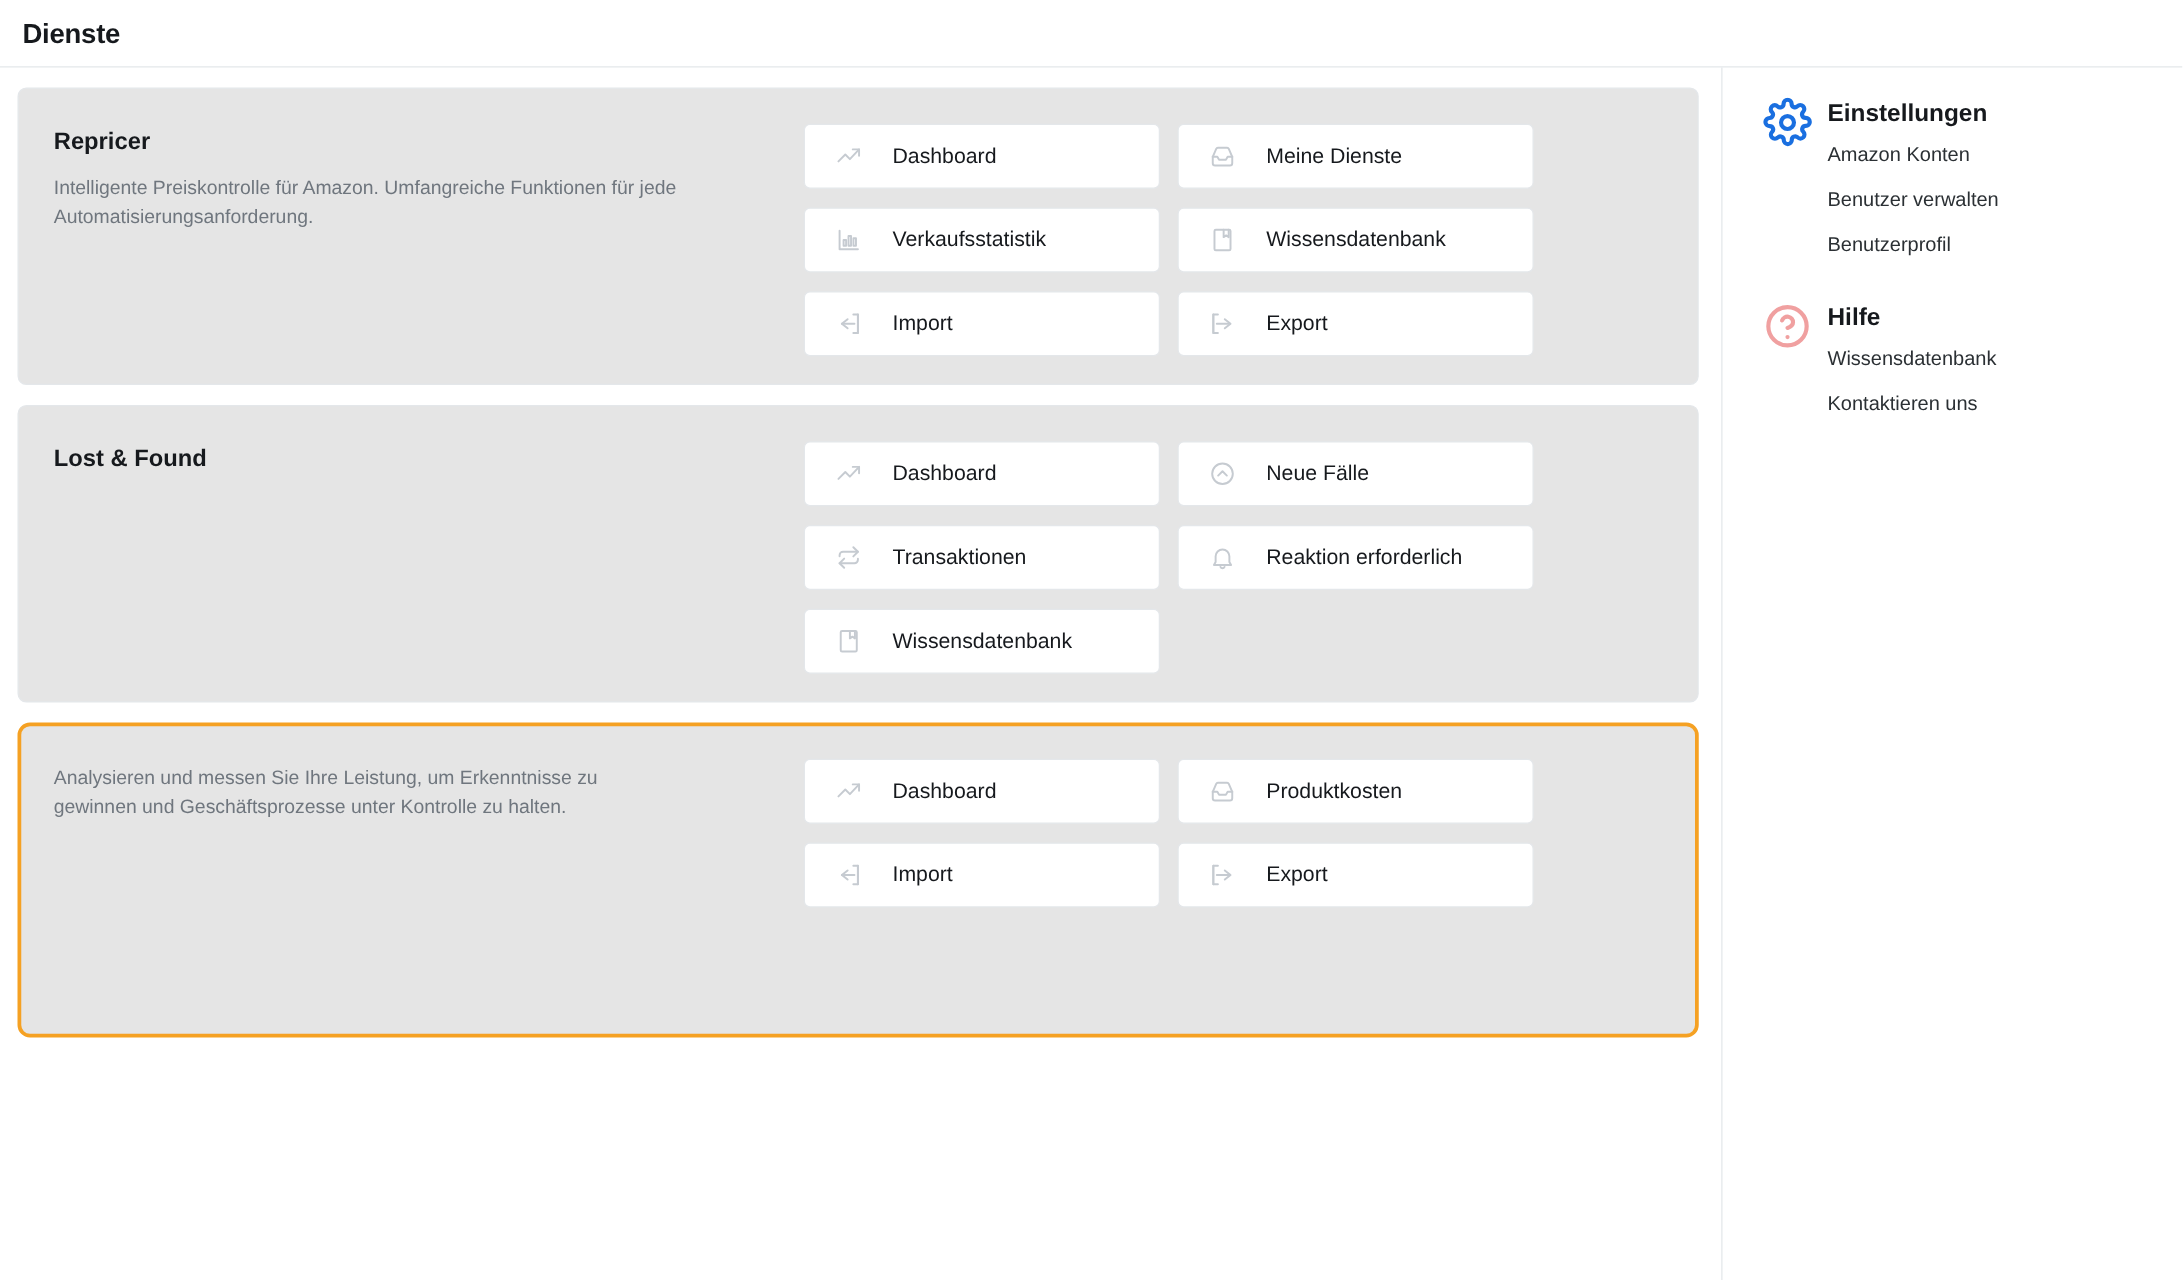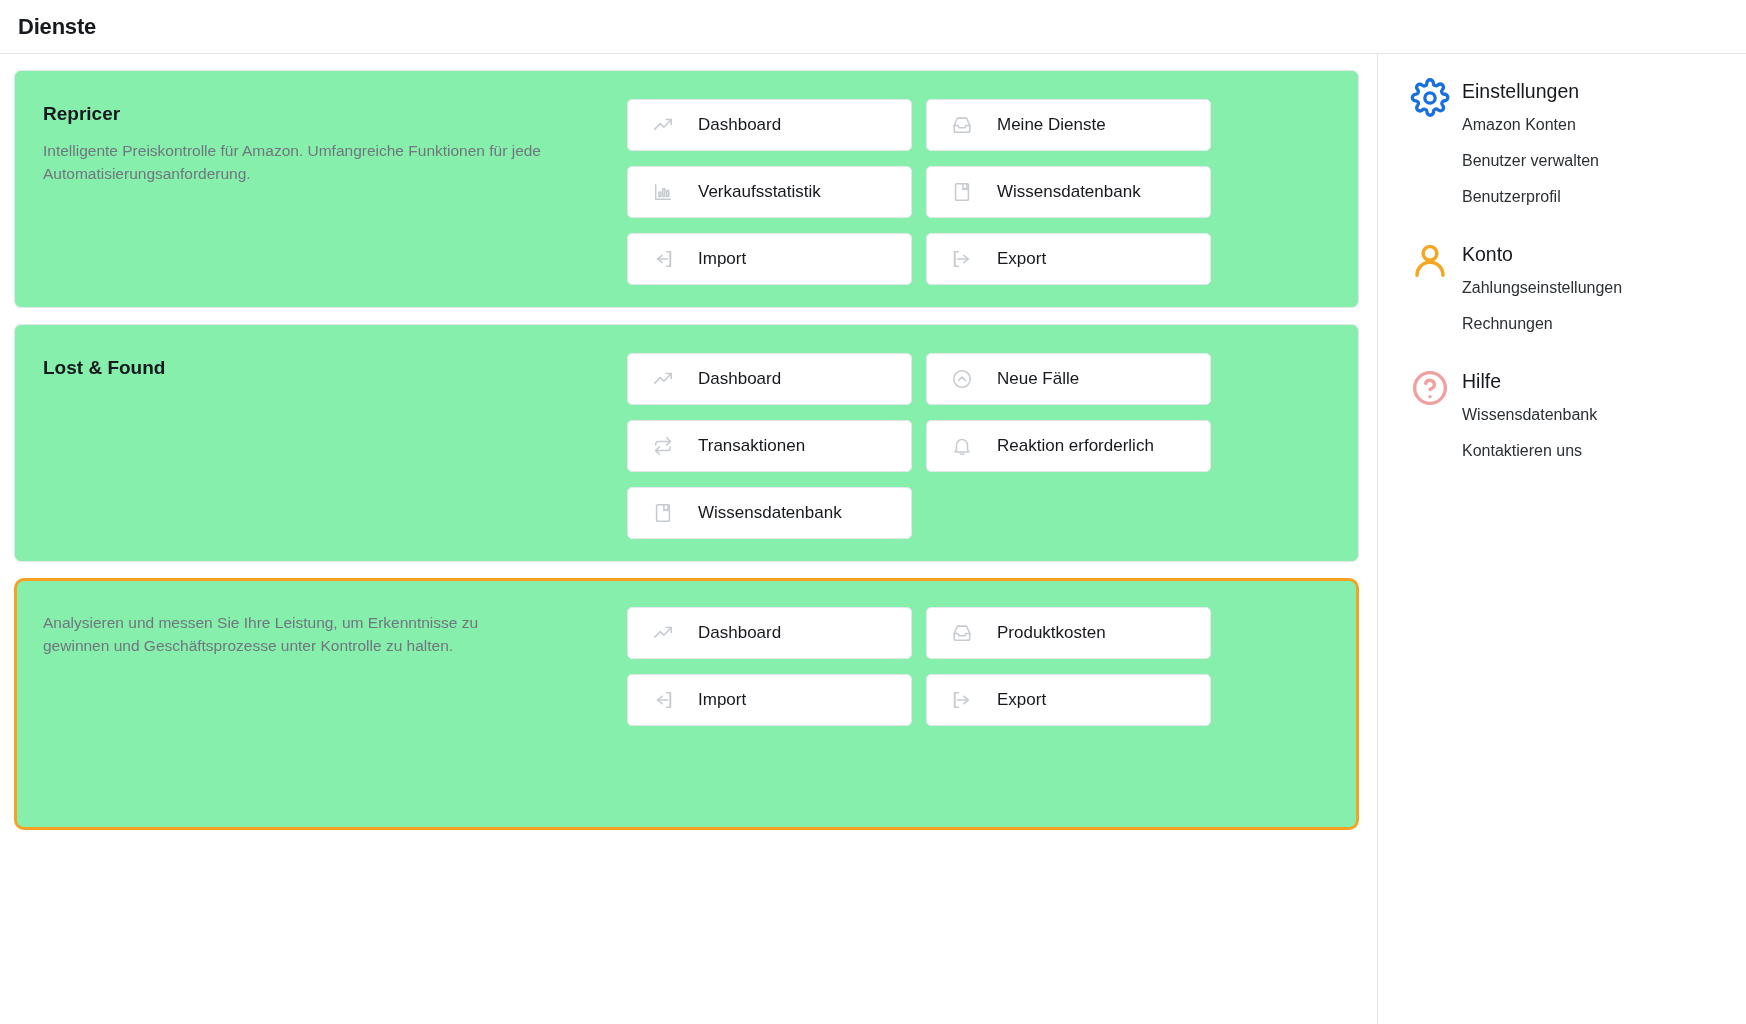--- a/index.html
+++ b/index.html
@@ -35,25 +35,26 @@
   .side-col {
     width: 367px;
     padding: 22px 0 0 0;
   }
 
   
   .card {
     position: relative;
     border: 1px solid #e4e7ea;
     border-radius: 7px;
-    background: #86efac;
+    background: #e5e5e5;
     margin-bottom: 16px;
     padding: 26px 28px 22px 28px;
     display: flex;
     min-height: 158px;
+    gap: 16px;
   }
   .card.highlight {
     border: 3px solid #f5a123;
     border-radius: 10px;
     padding: 24px 26px 20px 26px;
     min-height: 252px;
   }
   .card-info { width: 566px; padding-top: 6px; padding-left: 0; }
   .card-title {
     font-size: 19px; font-weight: bold; color: #16191d; margin-bottom: 14px;
@@ -102,21 +103,21 @@
   .side-group { margin-bottom: 34px; display: flex; padding-left: 30px; }
   .side-ico {
     width: 44px; height: 44px;
     flex: 0 0 auto;
     display: flex; align-items: flex-start; justify-content: center;
     margin-right: 10px;
     margin-top: 2px;
   }
   .side-body { padding-top: 4px; }
   .side-title {
-    font-size: 19.5px; font-weight: normal; color: #16191d; margin-bottom: 14px;
+    font-size: 19.5px; font-weight: bold; color: #16191d; margin-bottom: 14px;
   }
   .side-link {
     font-size: 16px; color: #2b3034; line-height: 1; margin-bottom: 20px;
     cursor: pointer; display: block;
   }
   .side-link:last-child { margin-bottom: 0; }
 </style>
 </head>
 <body>
 
@@ -312,33 +313,20 @@
           </span>
           <div class="side-body">
             <div class="side-title">Einstellungen</div>
             <a class="side-link">Amazon Konten</a>
             <a class="side-link">Benutzer verwalten</a>
             <a class="side-link">Benutzerprofil</a>
           </div>
         </div>
         <div class="side-group">
           <span class="side-ico">
-            <svg width="40" height="40" viewBox="0 0 24 24" fill="none" stroke="#f5a623" stroke-width="2.1" stroke-linecap="round" stroke-linejoin="round">
-              <circle cx="12" cy="7.4" r="4.1"></circle>
-              <path d="M4.2 20.5a7.8 7.8 0 0 1 15.6 0"></path>
-            </svg>
-          </span>
-          <div class="side-body">
-            <div class="side-title">Konto</div>
-            <a class="side-link">Zahlungseinstellungen</a>
-            <a class="side-link">Rechnungen</a>
-          </div>
-        </div>
-        <div class="side-group">
-          <span class="side-ico">
             <svg width="40" height="40" viewBox="0 0 24 24" fill="none" stroke="#f0a0a0" stroke-width="2" stroke-linecap="round" stroke-linejoin="round">
               <circle cx="12" cy="12" r="9.2"></circle>
               <path d="M9.4 9.2a2.7 2.7 0 0 1 5.25.9c0 1.8-2.65 2.7-2.65 2.7"></path>
               <line x1="12" y1="17.2" x2="12.01" y2="17.2"></line>
             </svg>
           </span>
           <div class="side-body">
             <div class="side-title">Hilfe</div>
             <a class="side-link">Wissensdatenbank</a>
             <a class="side-link">Kontaktieren uns</a>

